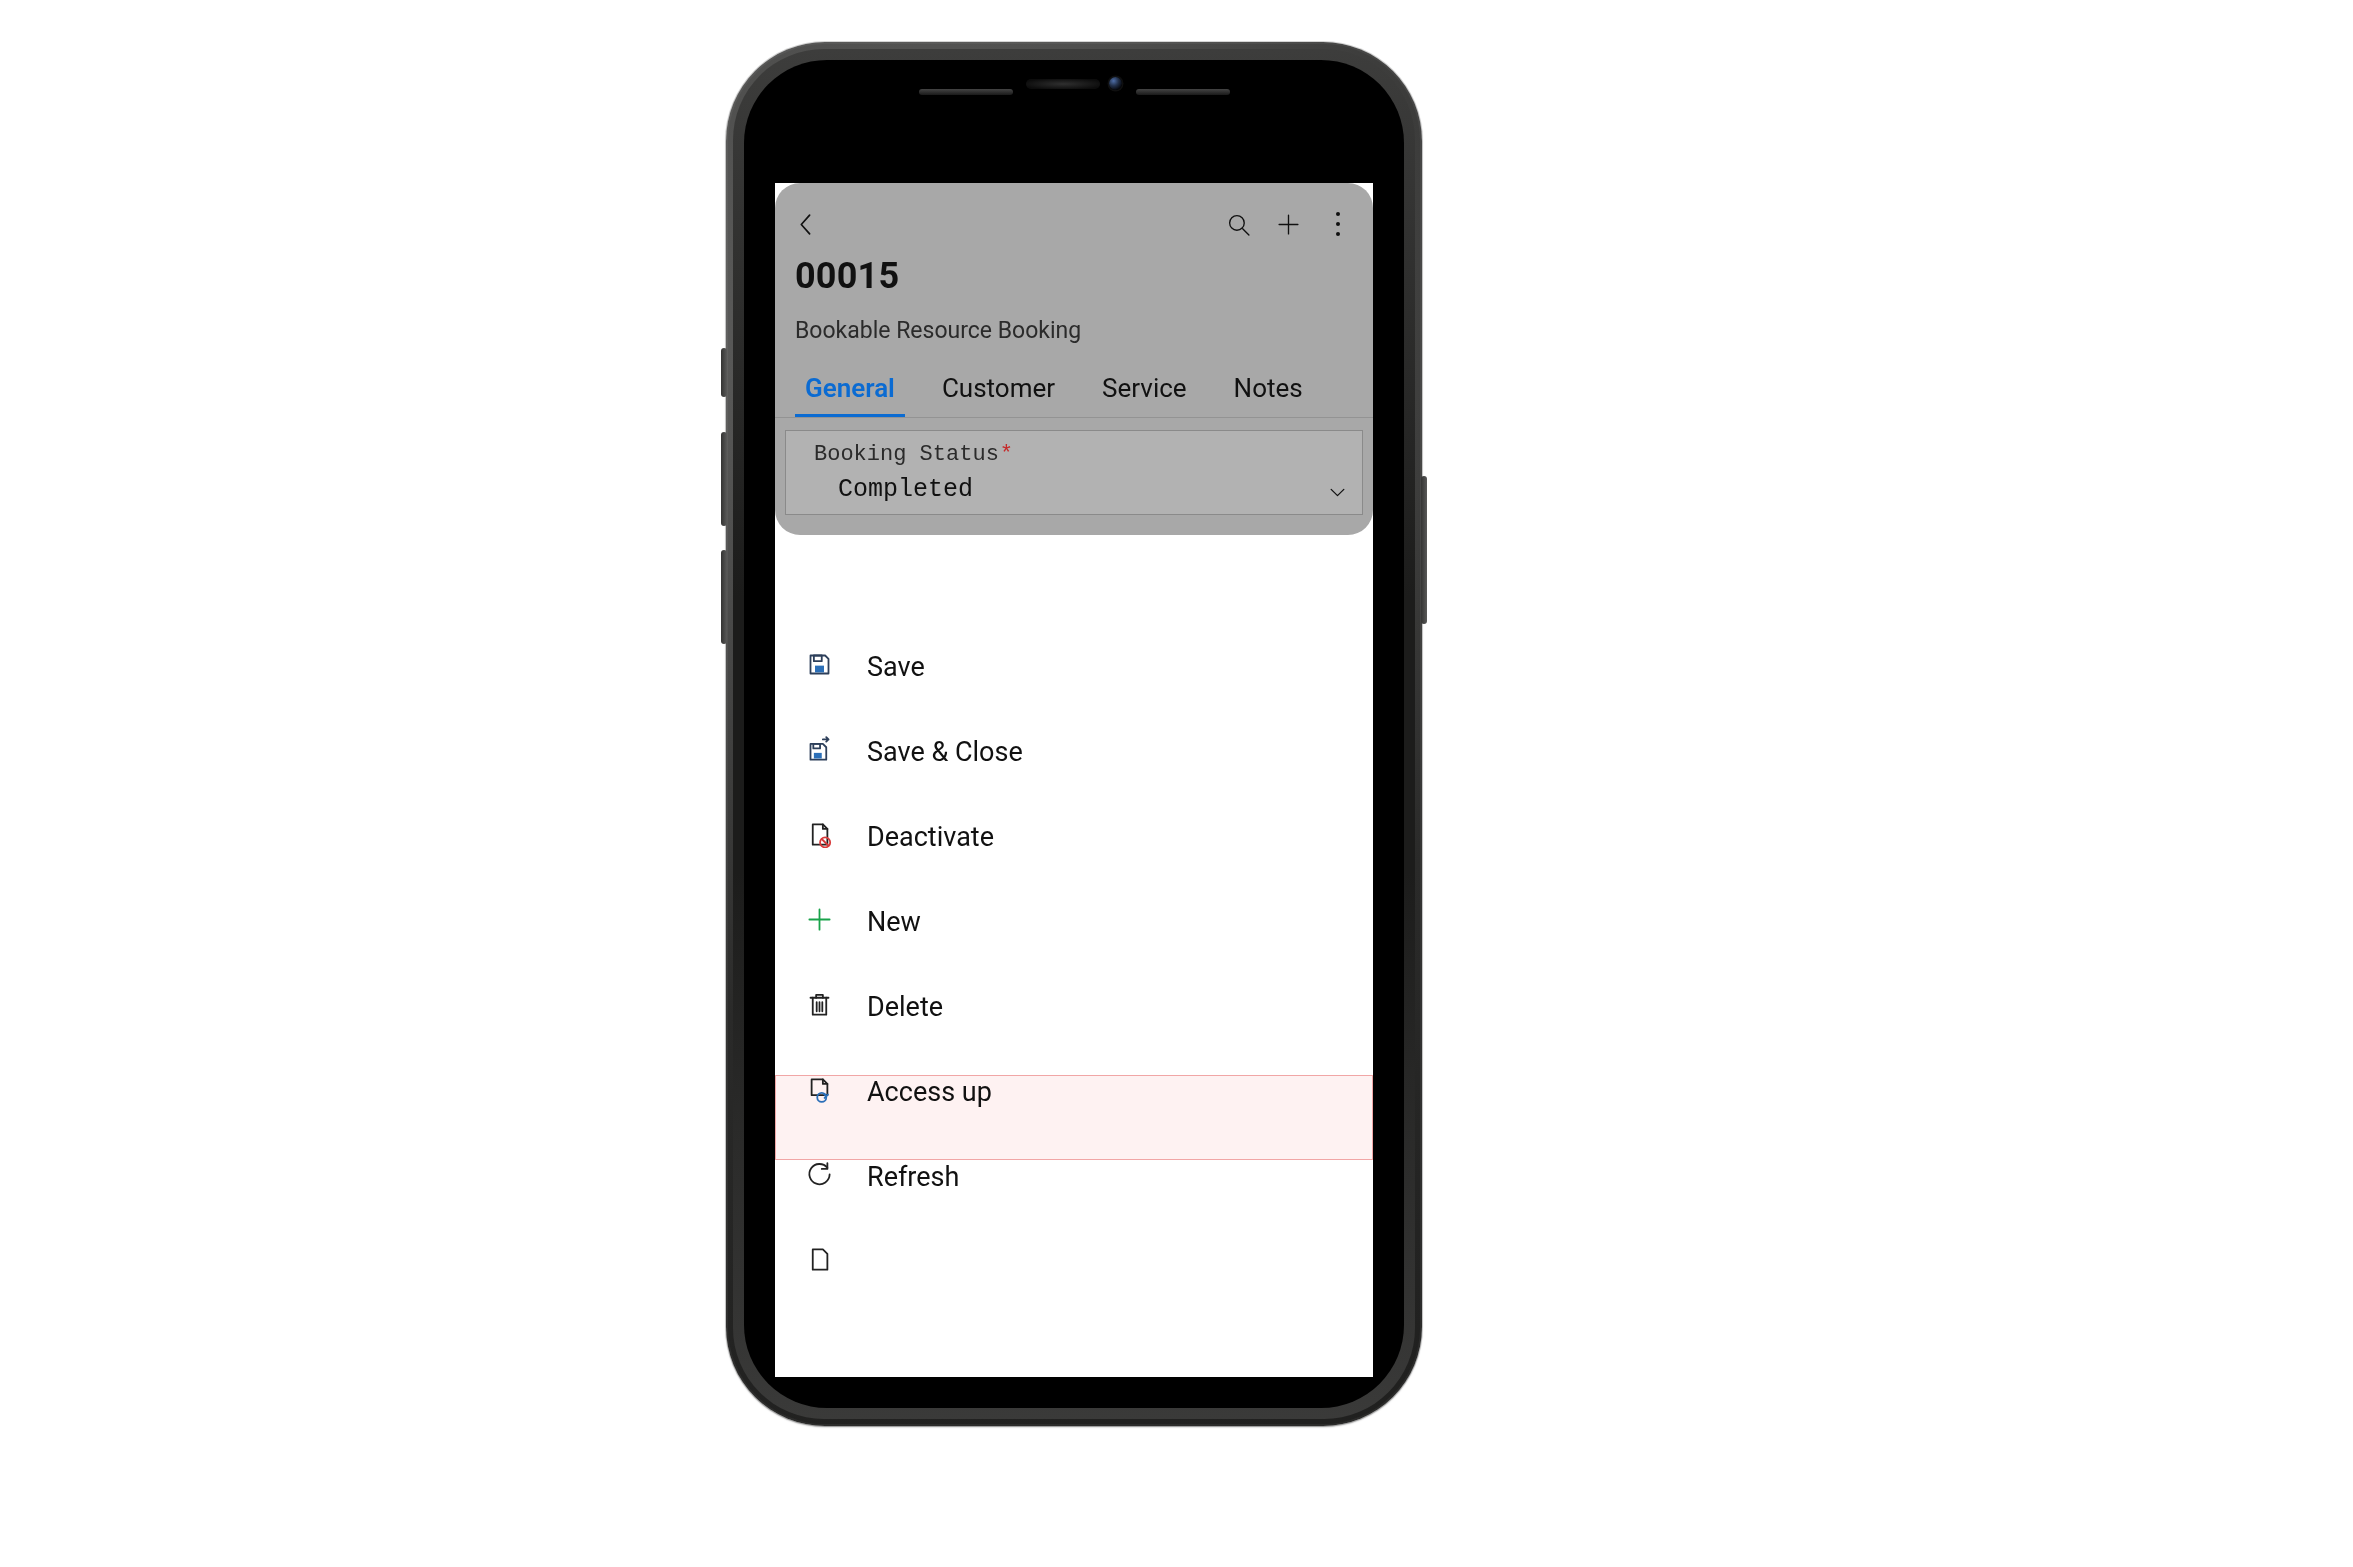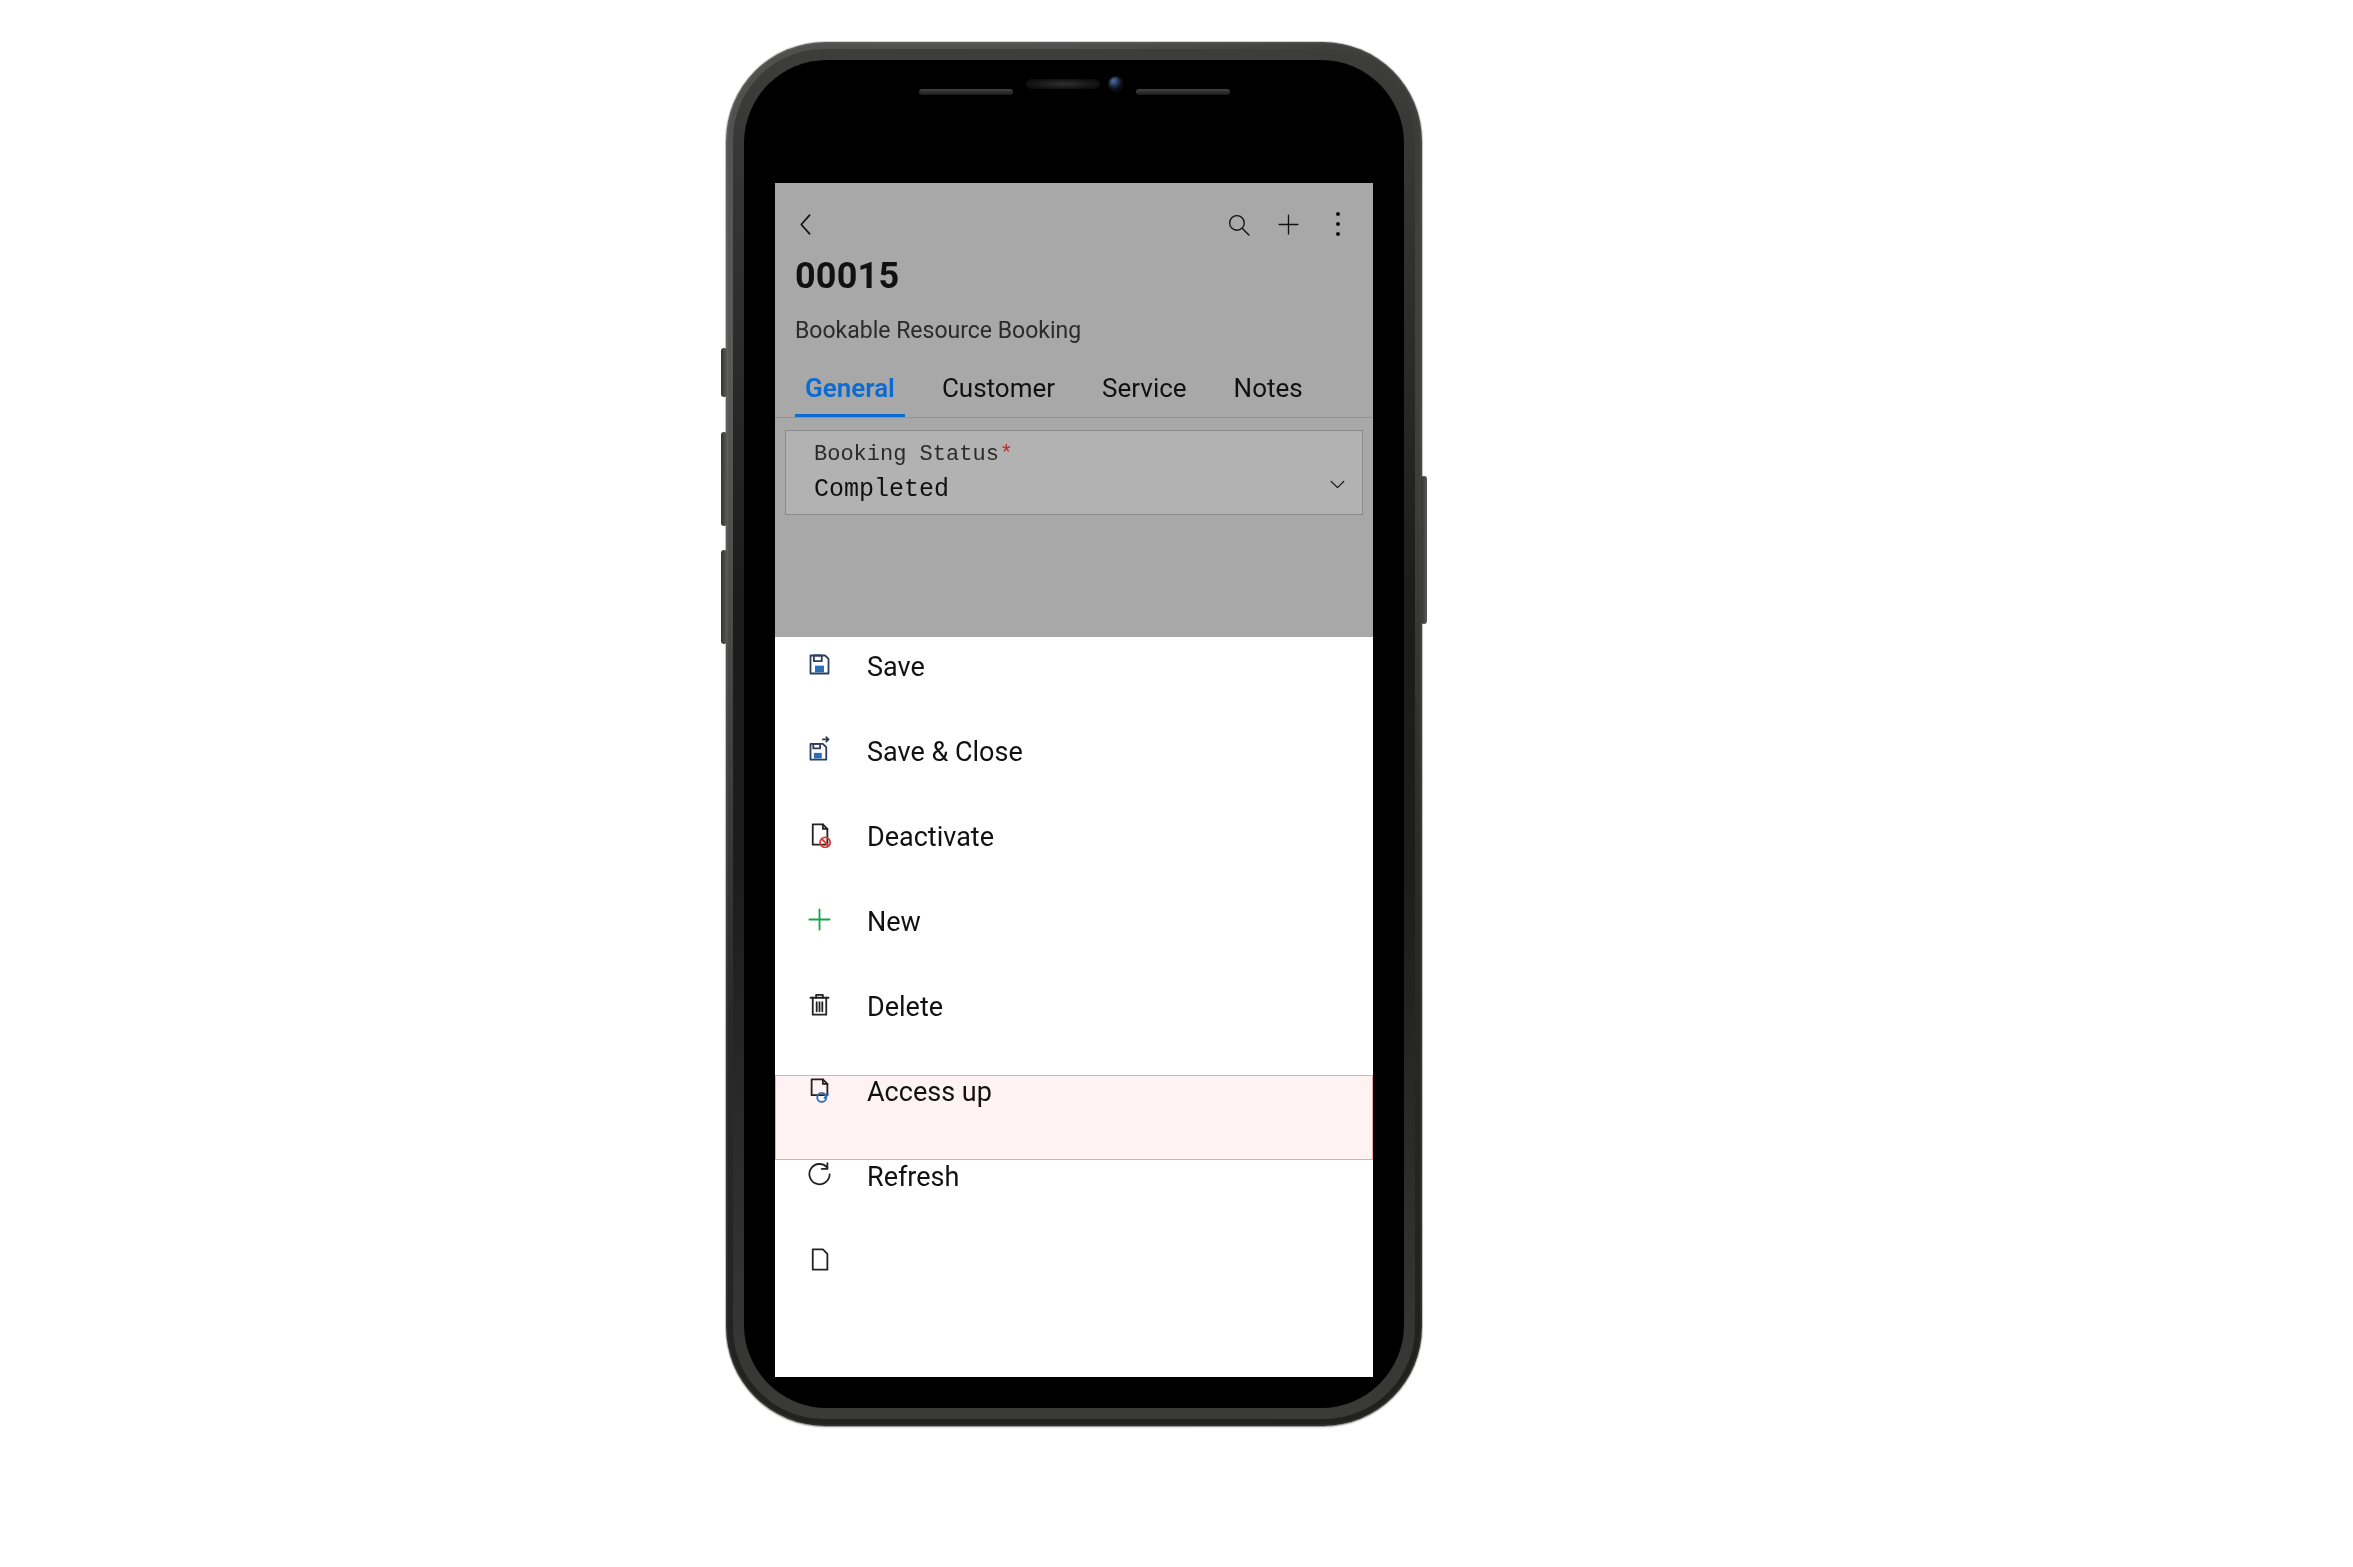--- a/index.html
+++ b/index.html
@@ -110,24 +110,25 @@
     top:123px;
     bottom:31px;
     background:#ffffff;
     overflow:hidden;
   }
 
   
   .app-dimmed{
     position:absolute;
     left:0; right:0; top:0;
-    height:454px;
+    height:352px;
     background:var(--grey-bg);
     display:flex;
     flex-direction:column;
+    border-radius:25px;
   }
   .app-header{
     display:flex;
     align-items:center;
     padding:14px 17px 3px 13px;
     height:54px;
   }
   .hdr-spacer{ flex:1; }
   .hdr-btn{
     width:36px; height:36px;
@@ -197,22 +198,23 @@
   }
   .field-label{
     font-size:22px;
     color:var(--text-mid);
   }
   .field-label .req{
     color:var(--req-red);
     margin-left:1px;
   }
   .field-value-row{
-    display:flex; align-items:flex-start;
+    display:flex; align-items:flex-end;
     margin-top:8px;
+    margin-left:24px;
   }
   .field-value{
     font-size:25px;
     color:var(--text-dark);
     flex:1;
   }
   .chev-down{
     color:var(--text-dark);
   }
   .chev-down svg{ width:19px; height:19px; stroke:currentColor; fill:none; stroke-width:3.5; }

